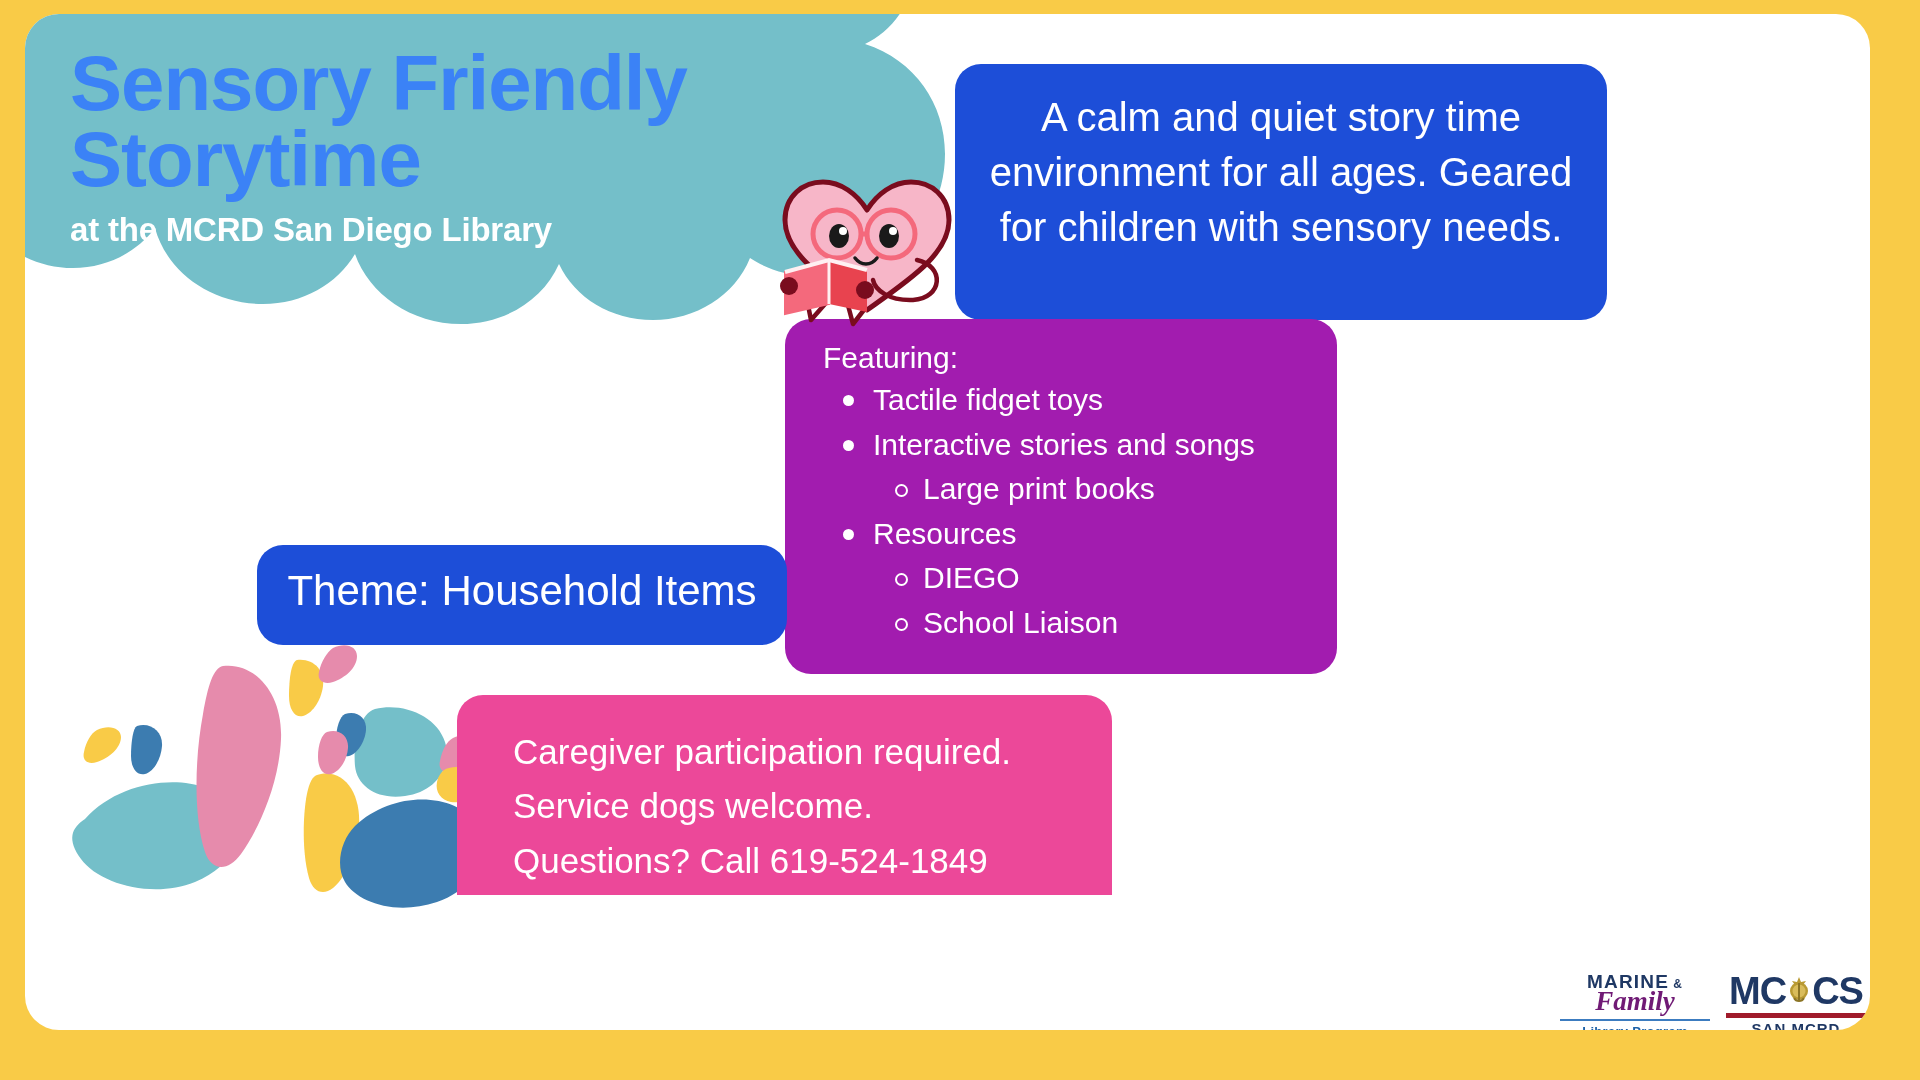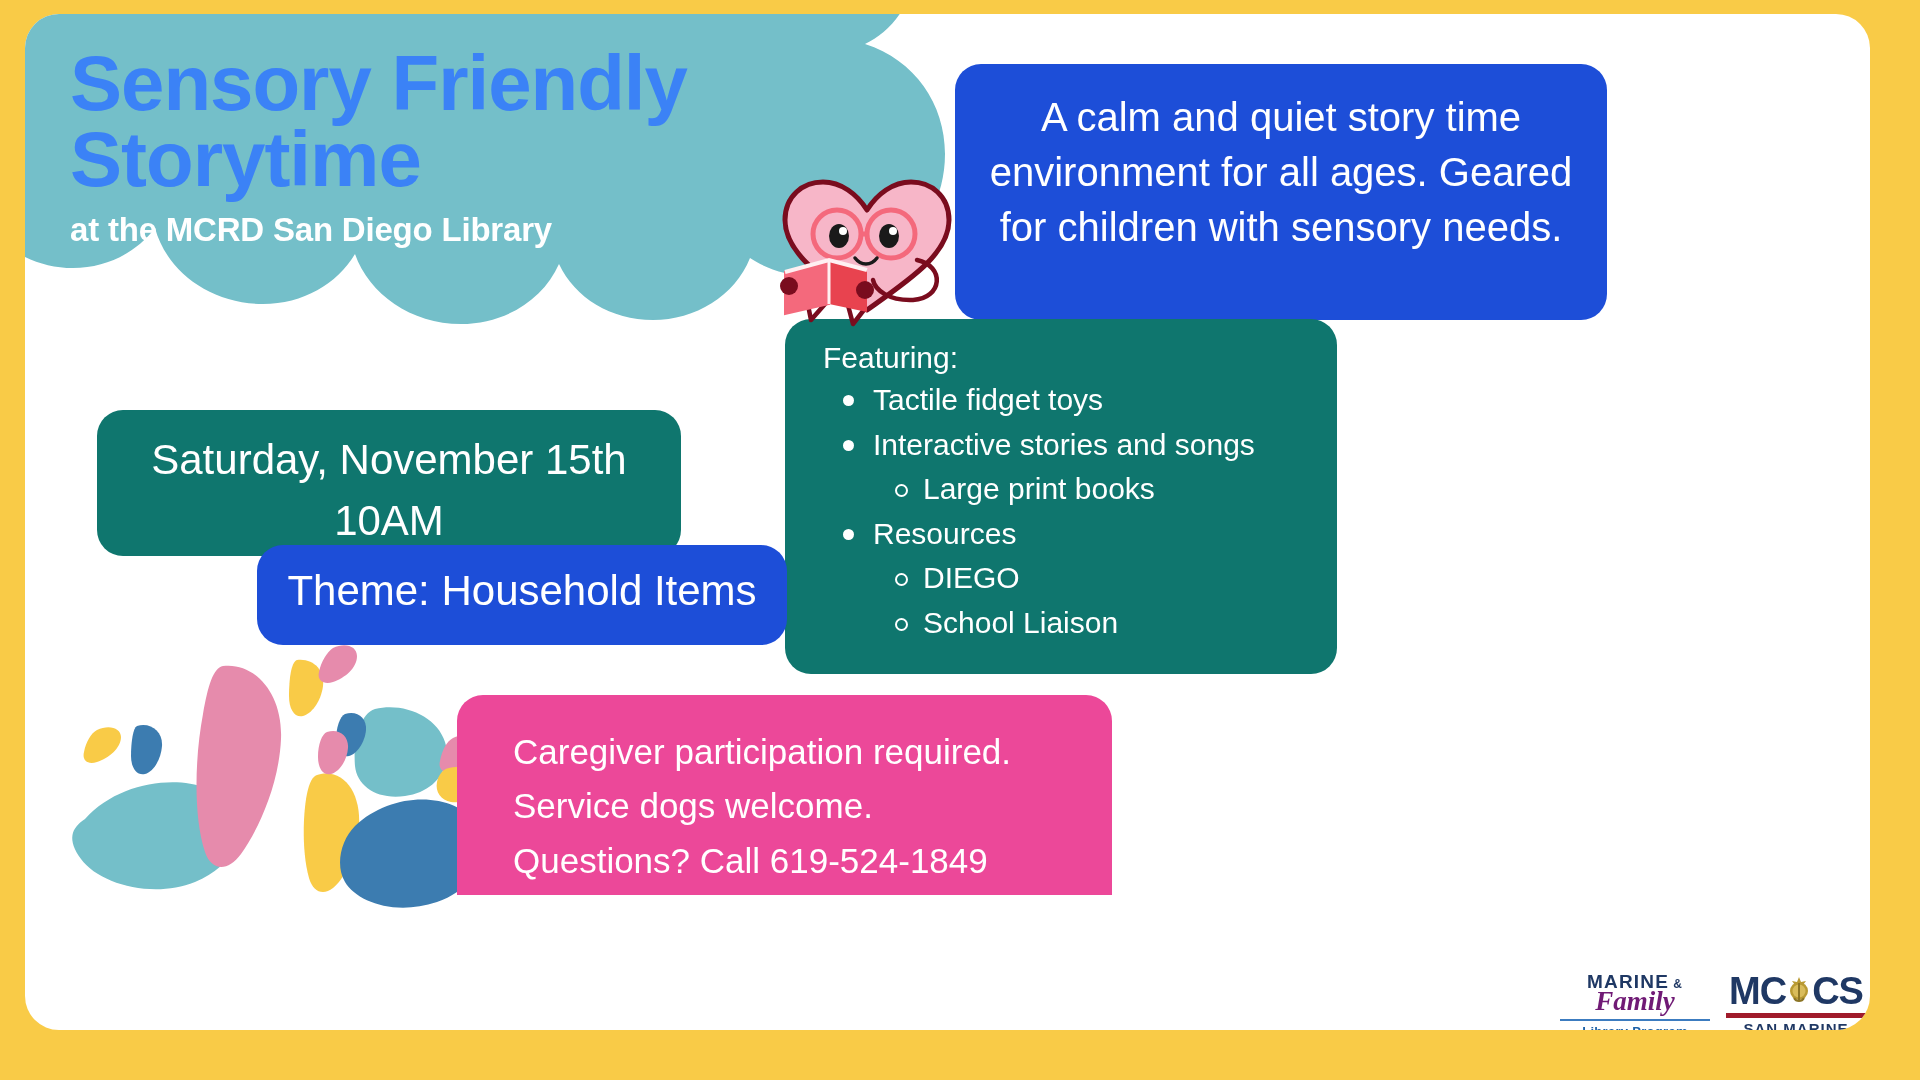--- a/index.html
+++ b/index.html
@@ -67,21 +67,21 @@
   .mascot svg{display:block;width:100%;height:100%;}
 
   
   .box{
     position:absolute;
     box-sizing:border-box;
     color:#FFFFFF;
     border-radius:26px;
   }
   .box-pink{background:#1d4ed8;}
-  .box-blue{background:#0f766e;}
+  .box-blue{background:#a21caf;}
   .box-teal{background:#ec4899;}
 
   
   #intro-box{
     left:930px;top:50px;
     width:652px;height:256px;
     padding:26px 34px 0 34px;
     text-align:center;
     font-size:40px;
     line-height:1.38;
@@ -247,24 +247,20 @@
       <ul>
         <li class="lvl1">Tactile fidget toys</li>
         <li class="lvl1">Interactive stories and songs</li>
         <li class="lvl2">Large print books</li>
         <li class="lvl1">Resources</li>
         <li class="lvl2">DIEGO</li>
         <li class="lvl2">School Liaison</li>
       </ul>
     </div>
 
-    <div class="box box-blue" id="date-box">
-      <div>Saturday, November 15th</div>
-      <div>10AM</div>
-    </div>
 
     <div class="box box-pink" id="theme-box">
       <span>Theme: Household Items</span>
     </div>
 
     <div class="logos">
       <div class="logo-mf">
         <div class="logo-mf-top">
           <span>MARINE</span>
           <span class="logo-mf-amp">&amp;</span>
@@ -281,21 +277,21 @@
               <circle cx="15" cy="17" r="9" fill="#B99A33"></circle>
               <circle cx="15" cy="17" r="6.5" fill="#D9BC5B"></circle>
               <path d="M15 3 L17 8 L22 7 L19 11 L15 10 L11 11 L8 7 L13 8 Z" fill="#B99A33"></path>
               <rect x="14" y="9" width="2" height="18" fill="#8C7526"></rect>
               <path d="M10 24 C12 28 18 28 20 24" stroke="#8C7526" stroke-width="2" fill="none"></path>
             </svg>
           </span>
           <span>CS</span>
         </div>
         <div class="logo-mccs-rule"></div>
-        <div class="logo-mccs-bottom">SAN MARINE</div>
+        <div class="logo-mccs-bottom">SAN MCRD</div>
       </div>
     </div>
 
     <div class="cloud">
       <svg viewBox="0 0 1080 500" xmlns="http://www.w3.org/2000/svg">
         <path d="M0 0 H880
                  C960 0 1010 40 1010 100
                  C1010 140 985 168 960 180
                  C1010 196 1040 240 1040 290
                  C1040 360 985 412 910 412

